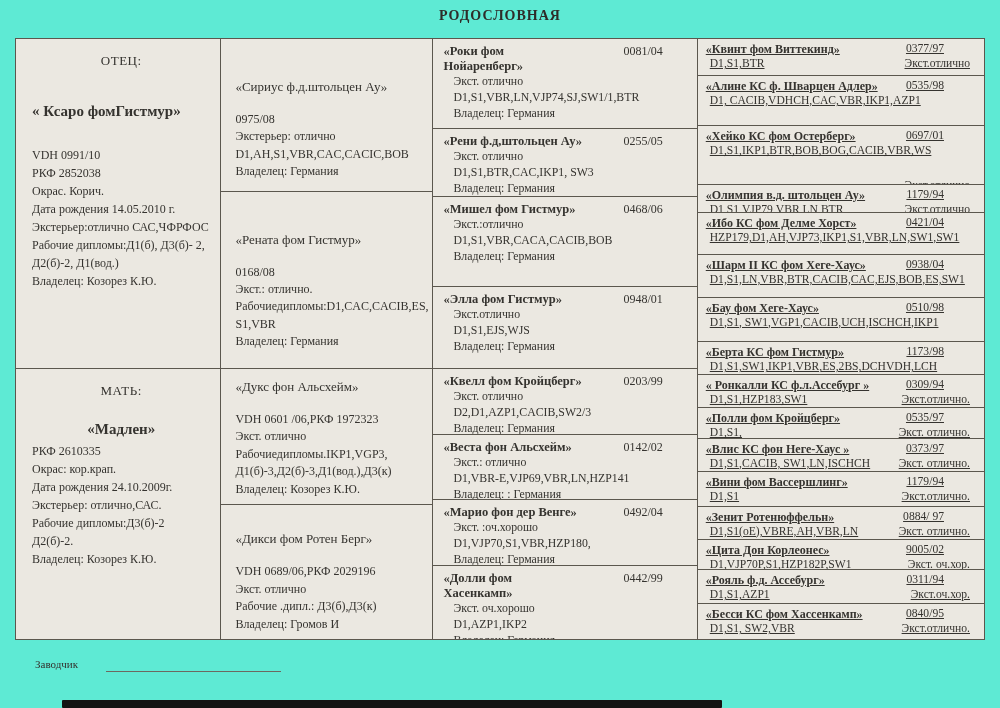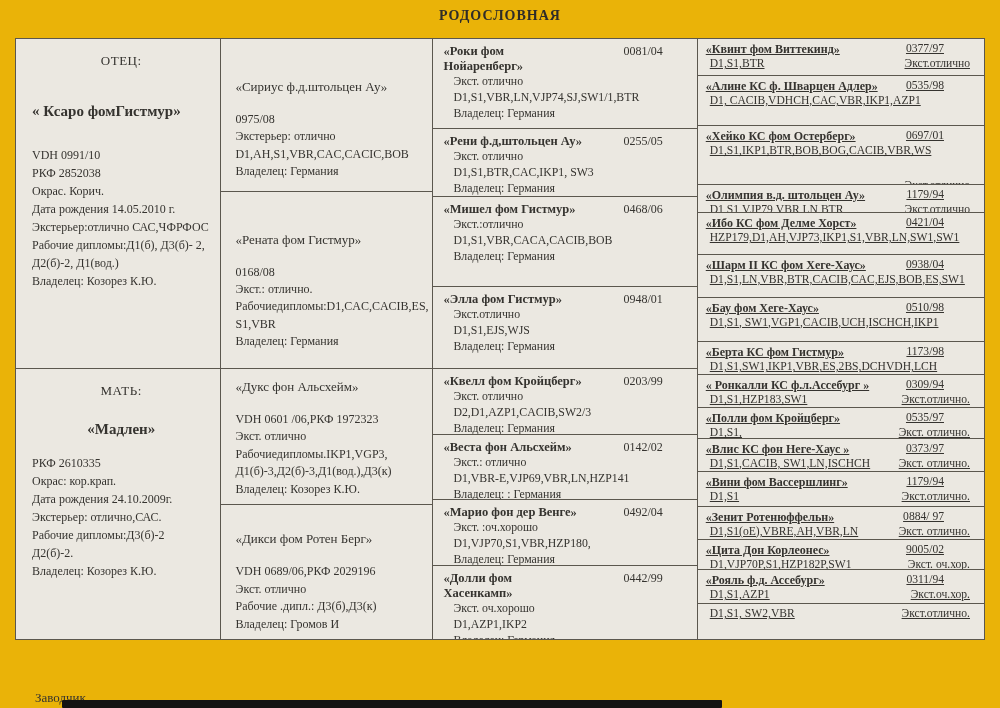--- a/index.html
+++ b/index.html
@@ -3,21 +3,21 @@
 <meta charset="utf-8">
 <style>
   * { margin:0; padding:0; box-sizing:border-box; }
   html,body { width:1000px; height:708px; }
   body {
     font-family:"Liberation Serif","DejaVu Serif",serif;
     background:#b8b4ab;
   }
   .sheet {
     position:relative; width:1000px; height:708px;
-    background:#eab308; color:#35332f; overflow:hidden;
+    background:#5eead4; color:#35332f; overflow:hidden;
   }
   .doc-title {
     position:absolute; top:8px; left:0; width:1000px;
     text-align:center; font-weight:bold; font-size:14px; letter-spacing:1px;
     color:#2e2c29;
   }
   .pedigree {
     position:absolute; left:15px; top:38px; width:970px; height:602px;
     display:flex; border:1px solid #5b574e; background:#ebe8e1;
   }
@@ -25,21 +25,21 @@
   .col + .col { border-left:1px solid #5b574e; }
   .col1 { width:205px; } .col2 { width:212px; } .col3 { width:265px; } .col4 { width:288px; }
   .cell { overflow:hidden; }
   .cell + .cell { border-top:1px solid #5b574e; }
 
   
   .parent-cell { padding:14px 10px 6px 16px; }
   .role { text-align:center; font-size:13px; letter-spacing:0.5px; margin-bottom:34px; }
   .mother .role { margin-bottom:22px; }
   .pname { font-weight:bold; font-size:15px; margin-bottom:26px; }
-  .mother .pname { text-align:center; margin-bottom:16px; }
+  .mother .pname { text-align:center; margin-bottom:4px; }
   .details { font-size:12px; line-height:1.5; white-space:pre-line; }
 
   
   .g2-cell { padding:10px 8px 6px 14px; }
   .g2-cell.pad-lg { padding-top:40px; }
   .g2-cell.pad-md { padding-top:26px; }
   .g2-name { font-weight:normal; font-size:13px; margin-bottom:16px; }
   .g2-cell .details { line-height:1.45; }
 
   
@@ -52,21 +52,21 @@
   
   .gg-cell { padding:3px 14px 2px 8px; font-size:11.6px;text-decoration:underline; }
   .gg-head { display:flex; justify-content:space-between; line-height:1.25; }
   .gg-head .nm { font-weight:bold; font-size:12px; white-space:nowrap; }
   .gg-head .num { margin-right:26px; white-space:nowrap; }
   .gg-body { display:flex; flex-wrap:wrap; justify-content:space-between; line-height:1.25;gap:20px; }
   .gg-body .titles { padding-left:4px; }
   .gg-body .ext { margin-left:auto; text-align:right; }
 
   .footer-line {
-    position:absolute; left:35px; top:690px; font-size:13px;
+    position:absolute; left:35px; top:658px; font-size:11px;
     display:flex; align-items:flex-start;
   }
   .sig-line {
     display:inline-block; width:175px; margin-left:28px;
     border-bottom:1px solid #6d6960; height:14px;
   }
   .scan-strip {
     position:absolute; left:62px; top:700px; width:660px; height:8px;
     background:#141312; border-radius:1px;
   }
@@ -358,20 +358,24 @@
         <div class="gg-head">
             <span class="nm">«Рояль ф.д. Ассебург»</span>
             <span class="num">0311/94</span>
           </div>
         <div class="gg-body">
             <span class="titles">D1,S1,AZP1</span>
             <span class="ext">Экст.оч.хор.</span>
           </div>
       </div>
       <div class="cell gg-cell" style="height:37px">
+        <div class="gg-head">
+            <span class="nm">«Бесси КС фом Хассенкамп»</span>
+            <span class="num">0840/95</span>
+          </div>
         <div class="gg-body">
             <span class="titles">D1,S1, SW2,VBR</span>
             <span class="ext">Экст.отлично.</span>
           </div>
       </div>
     </div>
 
   </div>
 
   <div class="footer-line">

